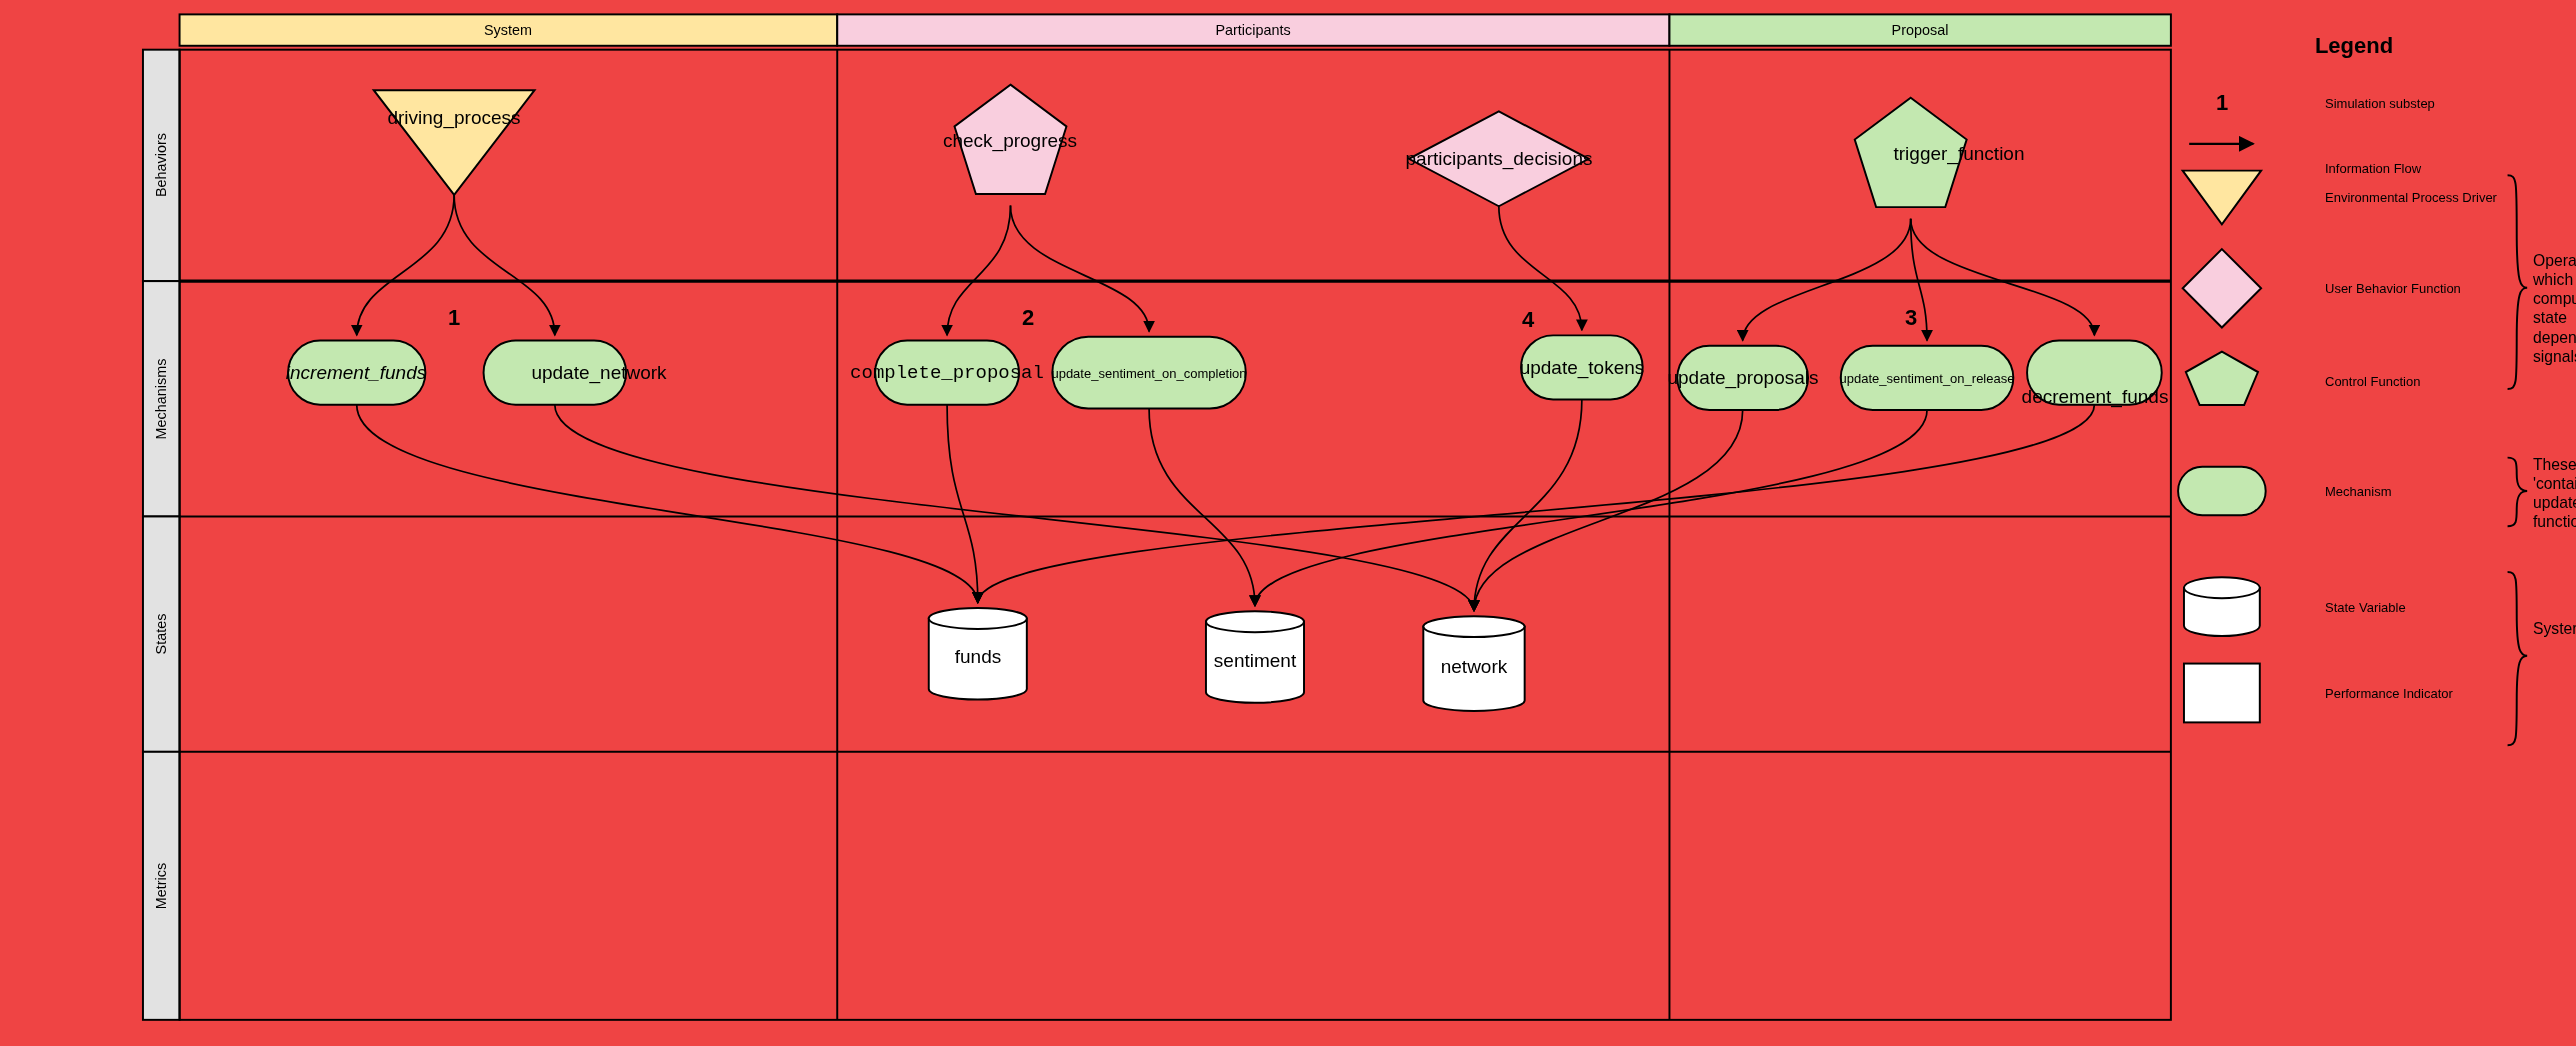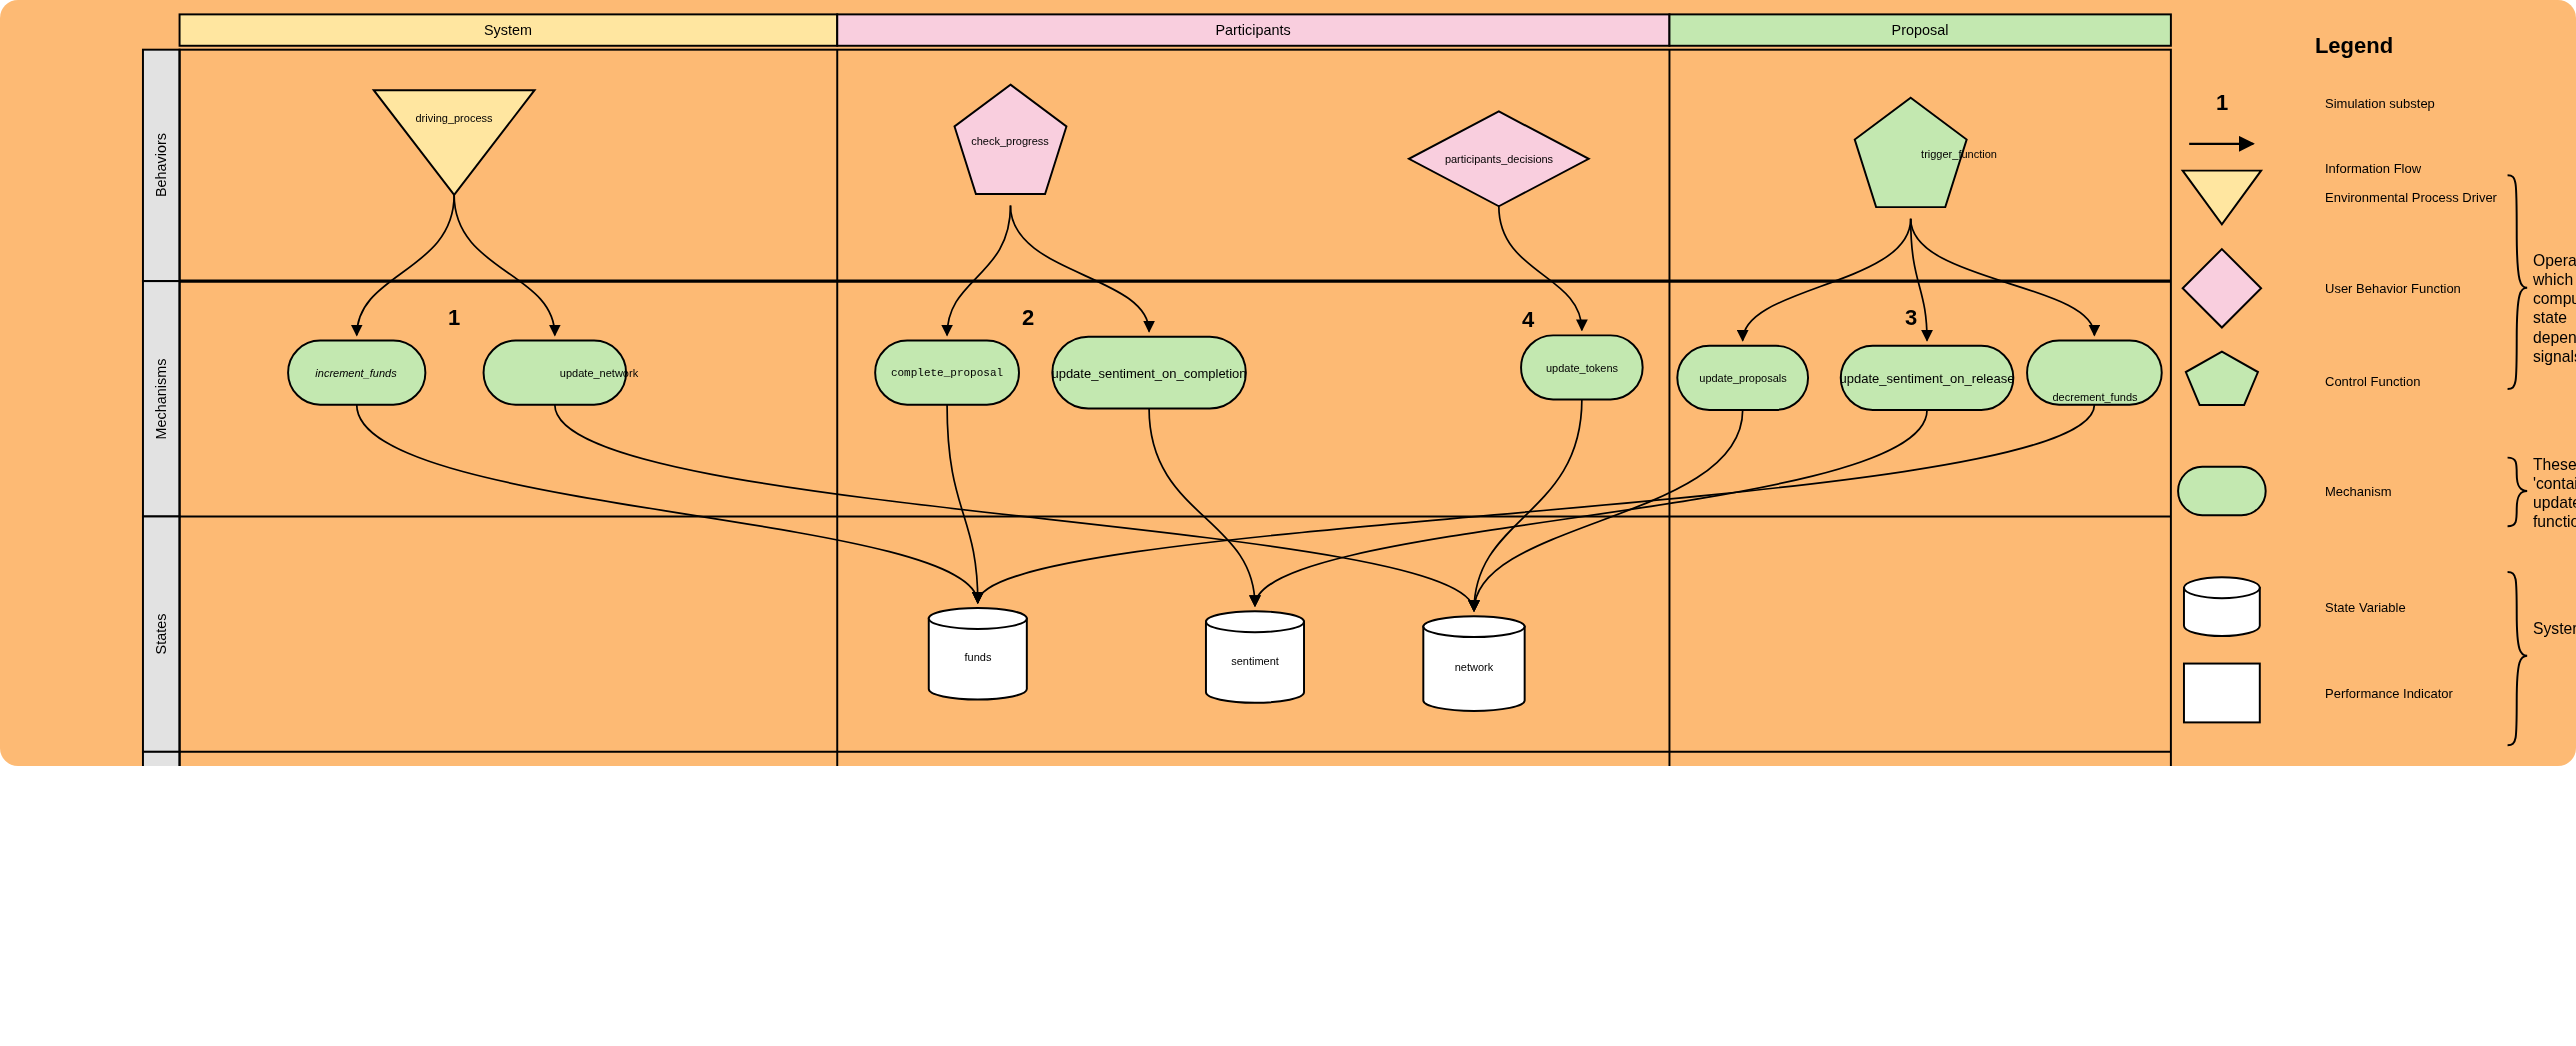--- a/index.html
+++ b/index.html
@@ -4,41 +4,40 @@
 <style>
   html, body {
     margin: 0;
     padding: 0;
     background: #ffffff;
     font-family: "Liberation Sans", sans-serif;
   }
   #root {
     position: relative;
     width: 2576px;
-    height: 766px;
-    background: #fdba74;
+    height: 1046px;
+    background: #ef4444;
     overflow: hidden;
-    border-radius: 18px;
   }
   #canvas {
     position: absolute;
     left: 0;
     top: 0;
     width: 2576px;
     height: 1046px;
   }
   .lbl {
     position: absolute;
     font-family: "Liberation Sans", sans-serif;
     color: #000000;
     white-space: nowrap;
     pointer-events: none;
   }
   .node-label {
-    font-size: 11px;
+    font-size: 19px;
     text-align: center;
     transform: translate(-50%, -50%);
   }
   .small-node-label { font-size: 13px; }
   .swim-head {
     font-size: 14.4px;
     transform: translate(-50%, -50%);
   }
   .row-head-inner {
     position: absolute;

